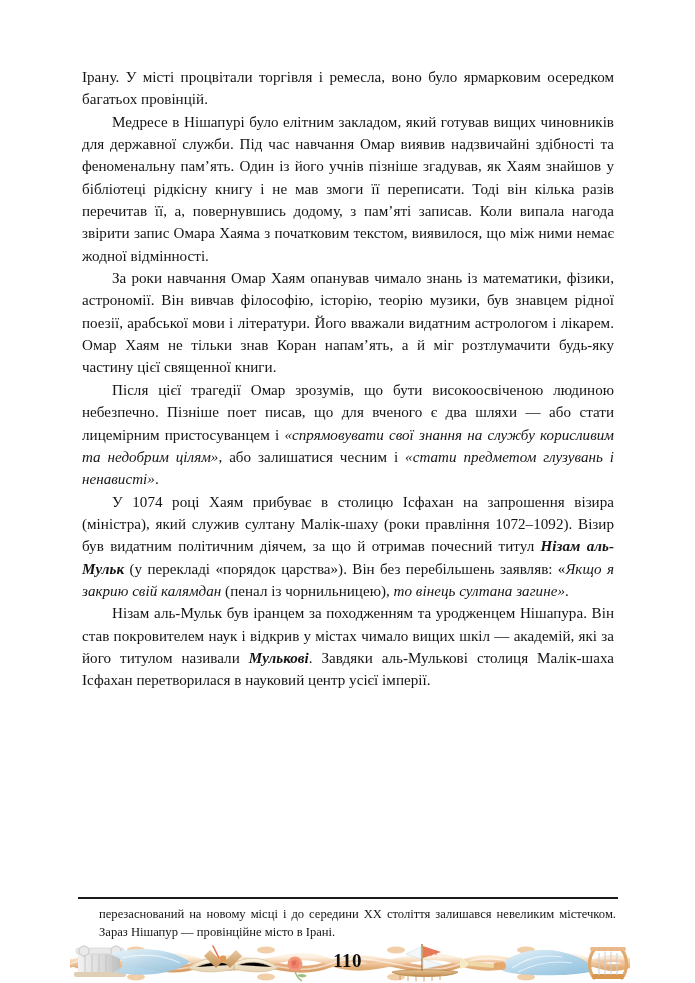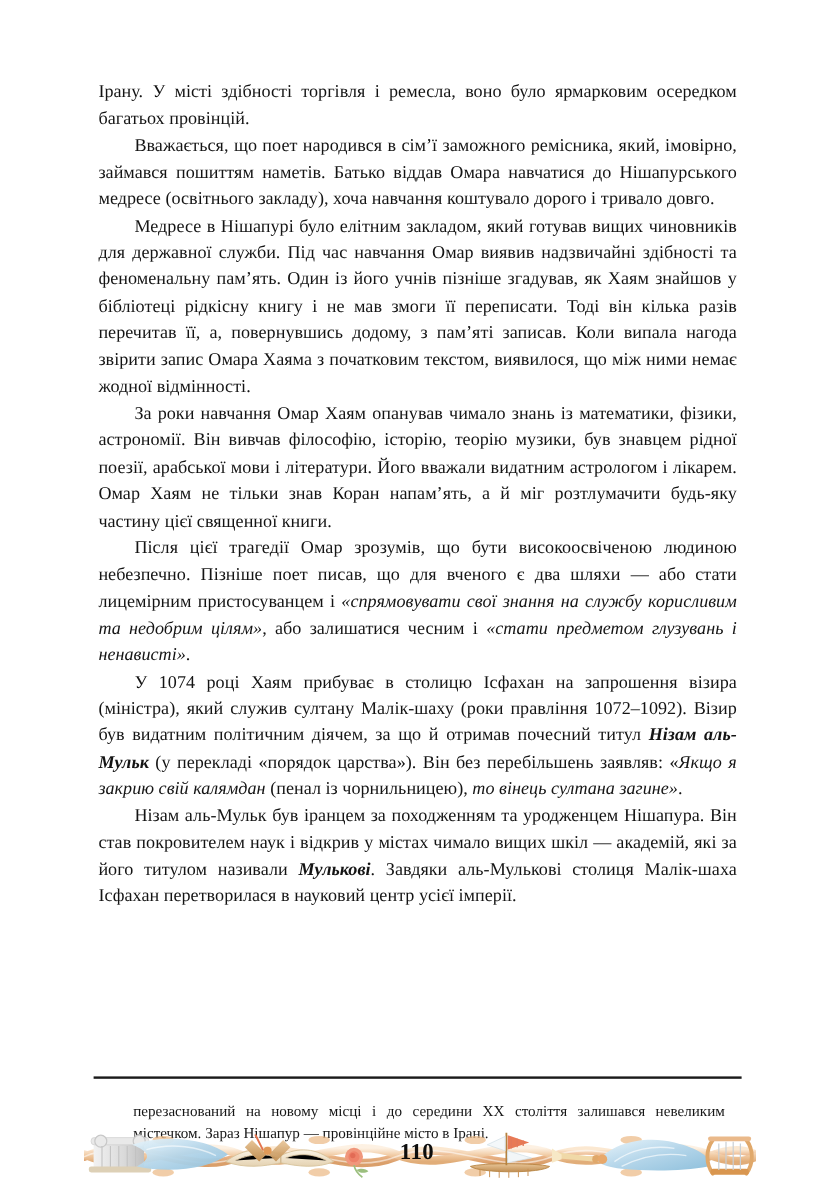--- a/index.html
+++ b/index.html
@@ -62,21 +62,21 @@
   .footnote {
     position: absolute;
     left: 99px;
     top: 905px;
     width: 517px;
     font-size: 12.6px;
     line-height: 18px;
     text-align: justify;
     color: #161616;
   }
-  .footnote p { margin: 12px; }
+  .footnote p { margin: 0; }
 
   
   .footer-art {
     position: absolute;
     left: 70px;
     top: 938px;
     width: 560px;
     height: 45px;
   }
   .footer-art svg {
@@ -101,22 +101,21 @@
     pointer-events: none;
     text-align: right;
   }
 </style>
 </head>
 <body>
 
 <div class="page">
 
   <div class="body-text" id="main-text">
-      <p class="no-indent"><span>Ірану. У місті здібності торгівля і ремесла, воно було ярмарковим осередком багатьох провінцій.</span></p>
-      <p><span>Вважається, що поет народився в сім’ї заможного ремісника, який, імовірно, займався пошиттям наметів. Батько віддав Омара навчатися до Нішапурського медресе (освітнього закладу), хоча навчання коштувало дорого і тривало довго.</span></p>
+      <p class="no-indent"><span>Ірану. У місті процвітали торгівля і ремесла, воно було ярмарковим осередком багатьох провінцій.</span></p>
       <p><span>Медресе в Нішапурі було елітним закладом, який готував вищих чиновників для державної служби. Під час навчання Омар виявив надзвичайні здібності та феноменальну пам’ять. Один із його учнів пізніше згадував, як Хаям знайшов у бібліотеці рідкісну книгу і не мав змоги її переписати. Тоді він кілька разів перечитав її, а, повернувшись додому, з пам’яті записав. Коли випала нагода звірити запис Омара Хаяма з початковим текстом, виявилося, що між ними немає жодної відмінності.</span></p>
       <p><span>За роки навчання Омар Хаям опанував чимало знань із математики, фізики, астрономії. Він вивчав філософію, історію, теорію музики, був знавцем рідної поезії, арабської мови і літератури. Його вважали видатним астрологом і лікарем. Омар Хаям не тільки знав Коран напам’ять, а й міг розтлумачити будь-яку частину цієї священної книги.</span></p>
       <p><span>Після цієї трагедії Омар зрозумів, що бути високоосвіченою людиною небезпечно. Пізніше поет писав, що для вченого є два шляхи — або стати лицемірним пристосуванцем і </span><span class="it">«спрямовувати свої знання на службу корисливим та недобрим цілям»</span><span>, або залишатися чесним і </span><span class="it">«стати предметом глузувань і ненависті»</span><span>.</span></p>
       <p><span>У 1074 році Хаям прибуває в столицю Ісфахан на запрошення візира (міністра), який служив султану Малік-шаху (роки правління 1072–1092). Візир був видатним політичним діячем, за що й отримав почесний титул </span><span class="bi">Нізам аль-Мульк</span><span> (у перекладі «порядок царства»). Він без перебільшень заявляв: «</span><span class="it">Якщо я закрию свій калямдан</span><span> (пенал із чорнильницею), </span><span class="it">то вінець султана загине»</span><span>.</span></p>
       <p><span>Нізам аль-Мульк був іранцем за походженням та уродженцем Нішапура. Він став покровителем наук і відкрив у містах чимало вищих шкіл — академій, які за його титулом називали </span><span class="bi">Мулькові</span><span>. Завдяки аль-Мулькові столиця Малік-шаха Ісфахан перетворилася в науковий центр усієї імперії.</span></p>
     </div>
 
   <div class="footnote-rule"></div>
 
   <div class="footnote">

